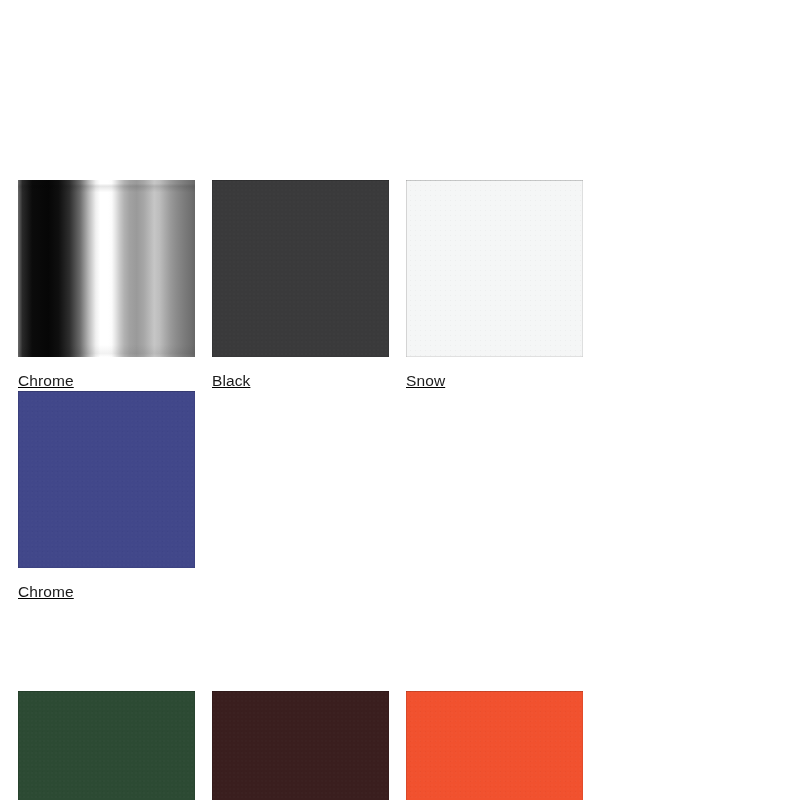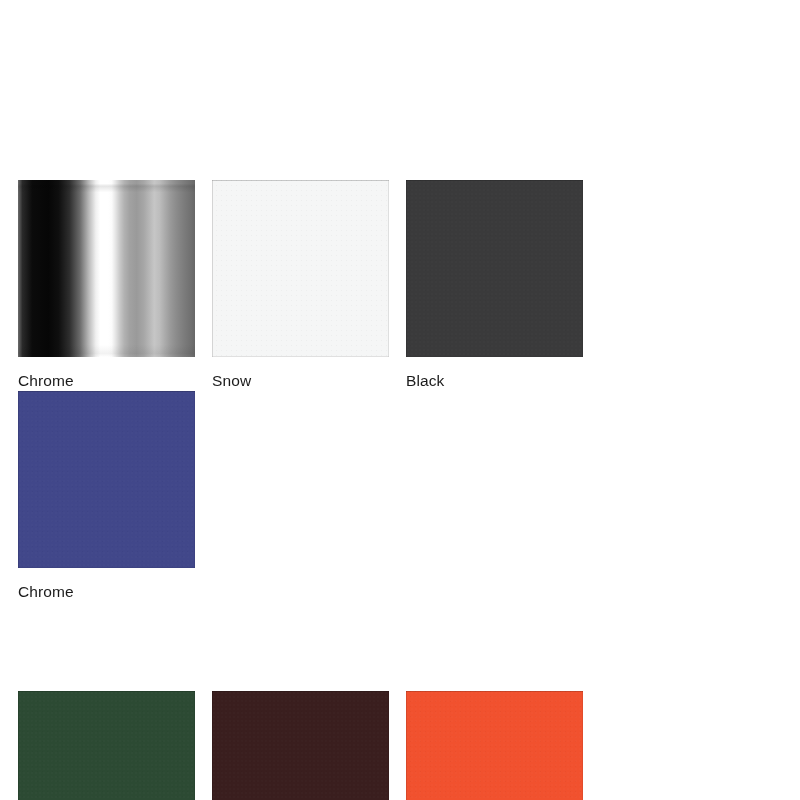--- a/index.html
+++ b/index.html
@@ -33,20 +33,21 @@
     flex-wrap: wrap;
     align-content: flex-start;
     gap: 0;
   }
 
   .swatch-cell {
     width: 194px;
     margin-bottom: 0;
     box-sizing: border-box;
     cursor: pointer;
+    text-decoration: underline;
   }
 
   .swatch-row-gap {
     height: 89px;
     width: 100%;
   }
 
   .swatch-chip {
     width: 177px;
     height: 177px;
@@ -143,27 +144,27 @@
 
 <div id="swatch-gallery">
   <div class="swatch-grid">
 
     <div class="swatch-cell">
       <span class="swatch-chip chrome"></span>
       <div class="swatch-label" style="color: rgb(27, 27, 27);">Chrome</div>
     </div>
 
     <div class="swatch-cell">
-      <span class="swatch-chip textured edged light-chip" style="background-color: rgb(245, 246, 246);"></span>
-      <div class="swatch-label" style="color: rgb(27, 27, 27);">Snow</div>
+      <span class="swatch-chip textured edged" style="background-color: rgb(58, 58, 59);"></span>
+      <div class="swatch-label" style="color: rgb(27, 27, 27);">Black</div>
     </div>
 
     <div class="swatch-cell">
-      <span class="swatch-chip textured edged" style="background-color: rgb(58, 58, 59);"></span>
-      <div class="swatch-label" style="color: rgb(27, 27, 27);">Black</div>
+      <span class="swatch-chip textured edged light-chip" style="background-color: rgb(245, 246, 246);"></span>
+      <div class="swatch-label" style="color: rgb(27, 27, 27);">Snow</div>
     </div>
 
     <div class="swatch-cell">
       <span class="swatch-chip textured edged" style="background-color: rgb(65, 71, 138);"></span>
       <div class="swatch-label" style="color: rgb(27, 27, 27);">Chrome</div>
     </div>
 
     <div class="swatch-row-gap"></div>
 
     <div class="swatch-cell">

